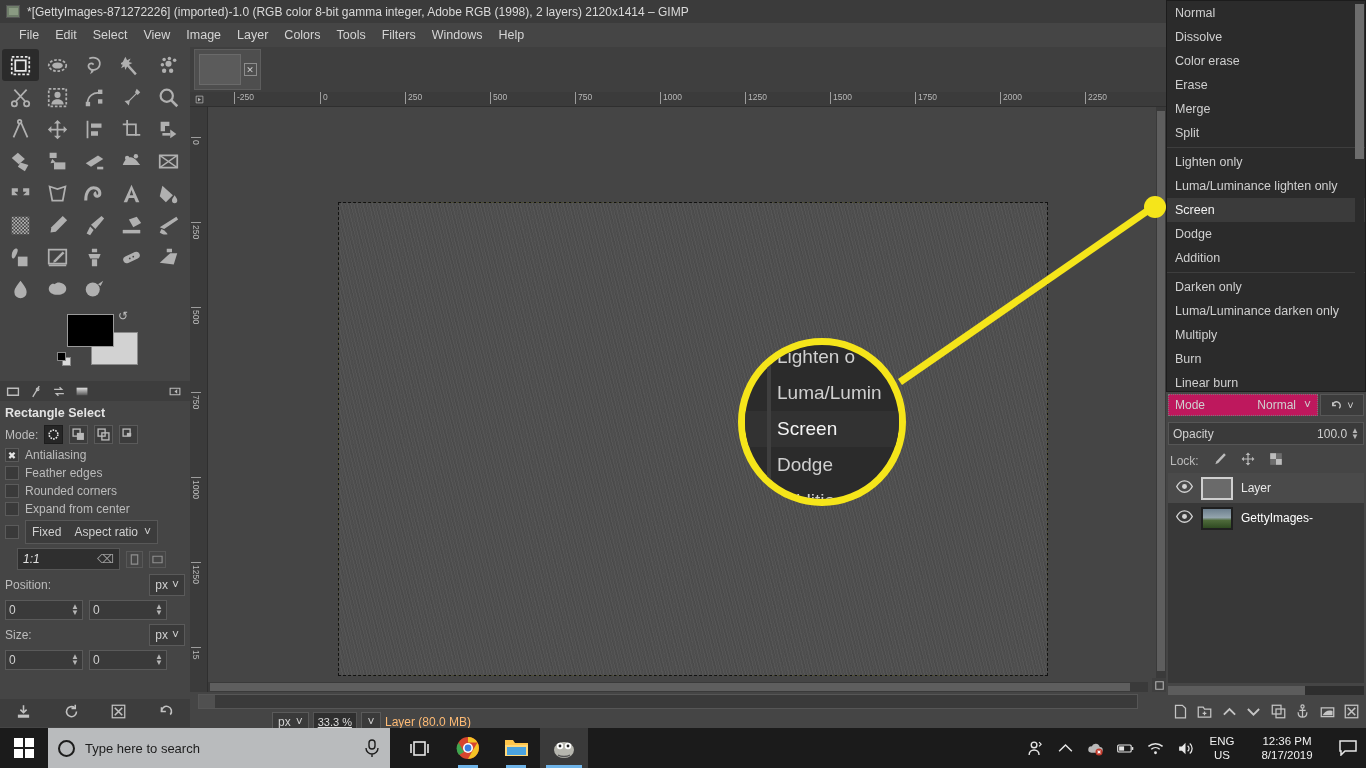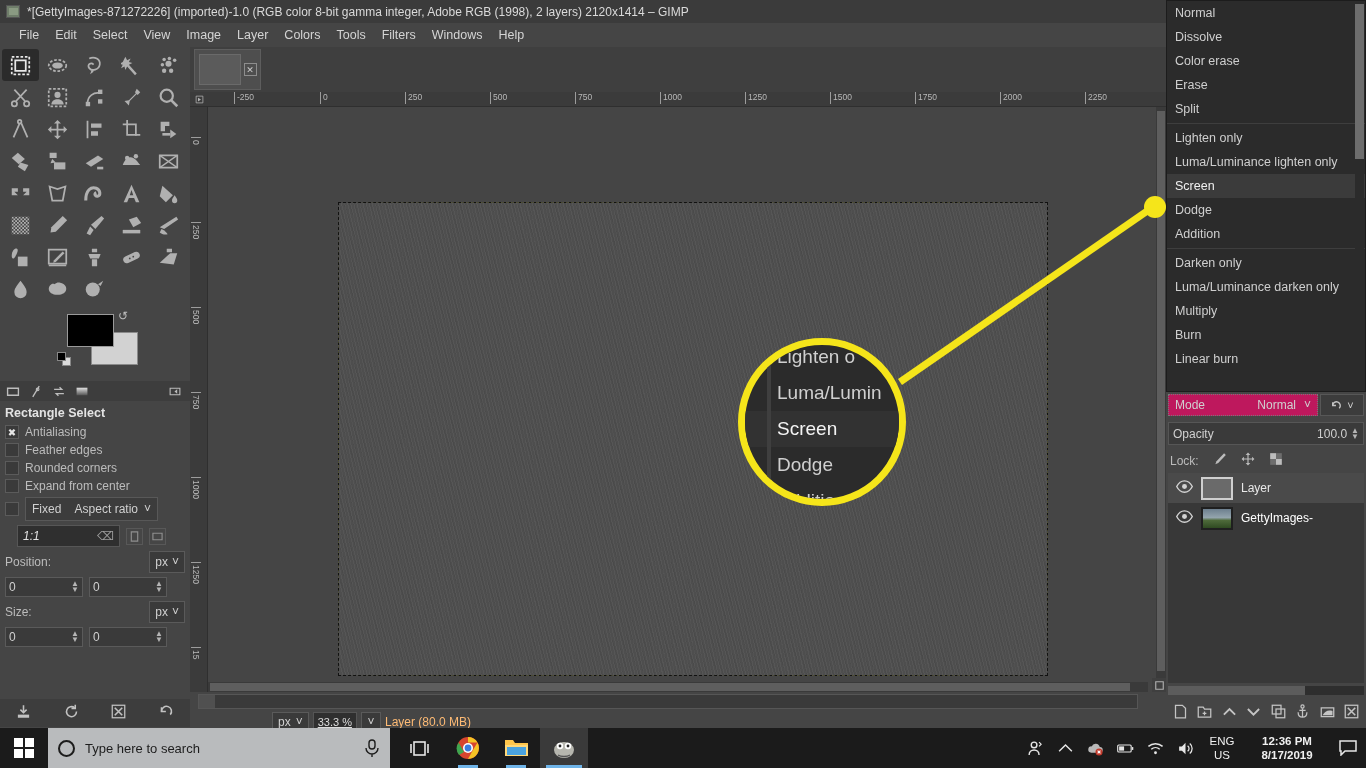--- a/index.html
+++ b/index.html
@@ -197,21 +197,21 @@
           display:flex;align-items:center;justify-content:center;}
   .tbapp.active{ background:#3a3a3a; }
   .tbapp.active:after{ content:""; position:absolute; left:6px; bottom:0; width:36px; height:3px;
                        background:#6fb4e8;}
   .tbapp.open:after{ content:""; position:absolute; left:14px; bottom:0; width:20px; height:3px;
                      background:#6fb4e8;}
   #tray{ position:absolute; right:0; top:0; height:40px; display:flex; align-items:center; gap:0;}
   .trayico{ width:30px; height:40px; display:flex; align-items:center; justify-content:center;}
   .trayico svg{ width:17px;height:17px; fill:#e6e6e6;}
   #lang{ width:44px; text-align:center; font-size:11.5px; color:#f0f0f0; line-height:14px;}
-  #clock{ width:86px; text-align:center; font-size:11.5px; color:#f0f0f0; line-height:14px;font-weight:bold;}
+  #clock{ width:86px; text-align:center; font-size:11.5px; color:#f0f0f0; line-height:14px;}
   #actioncenter{ width:36px; height:40px; display:flex;align-items:center;justify-content:center;}
 </style>
 </head>
 <body>
 
 <div id="titlebar">
   <div class="tb-ico"></div>
   <span>*[GettyImages-871272226] (imported)-1.0 (RGB color 8-bit gamma integer, Adobe RGB (1998), 2 layers) 2120x1414 – GIMP</span>
 </div>
 
@@ -522,20 +522,46 @@
       <svg viewBox="0 0 24 24">
         <path d="M3 6h18v12H3z" fill="none" stroke="#bdbdbd" stroke-width="2"></path>
         <path d="M16 8l-5 4 5 4z"></path>
       </svg>
     </div>
 </div>
 
 <div id="tooloptions">
   <div id="to-title">Rectangle Select</div>
 
+  <div class="to-row">
+    <span class="to-lbl">Mode:</span>
+    <div class="modebtn on">
+        <svg viewBox="0 0 24 24">
+          <circle cx="12" cy="12" r="8" fill="none" stroke="#e5e5e5" stroke-width="3" stroke-dasharray="3 2"></circle>
+        </svg>
+      </div>
+    <div class="modebtn">
+        <svg viewBox="0 0 24 24">
+          <rect x="2" y="2" width="13" height="13" fill="none" stroke="#b9b9b9" stroke-width="2.5"></rect>
+          <rect x="9" y="9" width="13" height="13"></rect>
+        </svg>
+      </div>
+    <div class="modebtn">
+        <svg viewBox="0 0 24 24">
+          <rect x="2" y="2" width="13" height="13" fill="none" stroke="#b9b9b9" stroke-width="2.5"></rect>
+          <rect x="9" y="9" width="13" height="13" fill="none" stroke="#b9b9b9" stroke-width="2.5"></rect>
+        </svg>
+      </div>
+    <div class="modebtn">
+        <svg viewBox="0 0 24 24">
+          <rect x="2" y="2" width="13" height="13" fill="none" stroke="#b9b9b9" stroke-width="2.5"></rect>
+          <rect x="9" y="9" width="8" height="6"></rect>
+        </svg>
+      </div>
+  </div>
 
   <div class="to-row">
     <span class="chk on"></span>
     <span class="to-lbl">Antialiasing</span>
   </div>
   <div class="to-row">
     <span class="chk"></span>
     <span class="to-lbl">Feather edges</span>
   </div>
   <div class="to-row">
@@ -816,20 +842,21 @@
           <path d="M6 6l12 12M18 6L6 18" stroke="#c4c4c4" stroke-width="2.5"></path>
         </svg></div>
   </div>
 </div>
 
 <div id="blenddrop">
   <div class="bitem">Normal</div>
   <div class="bitem">Dissolve</div>
   <div class="bitem">Color erase</div>
   <div class="bitem">Erase</div>
+  <div class="bitem">Merge</div>
   <div class="bitem">Split</div>
   <div class="bsep"></div>
   <div class="bitem">Lighten only</div>
   <div class="bitem">Luma/Luminance lighten only</div>
   <div class="bitem hl">Screen</div>
   <div class="bitem">Dodge</div>
   <div class="bitem">Addition</div>
   <div class="bsep"></div>
   <div class="bitem">Darken only</div>
   <div class="bitem">Luma/Luminance darken only</div>

